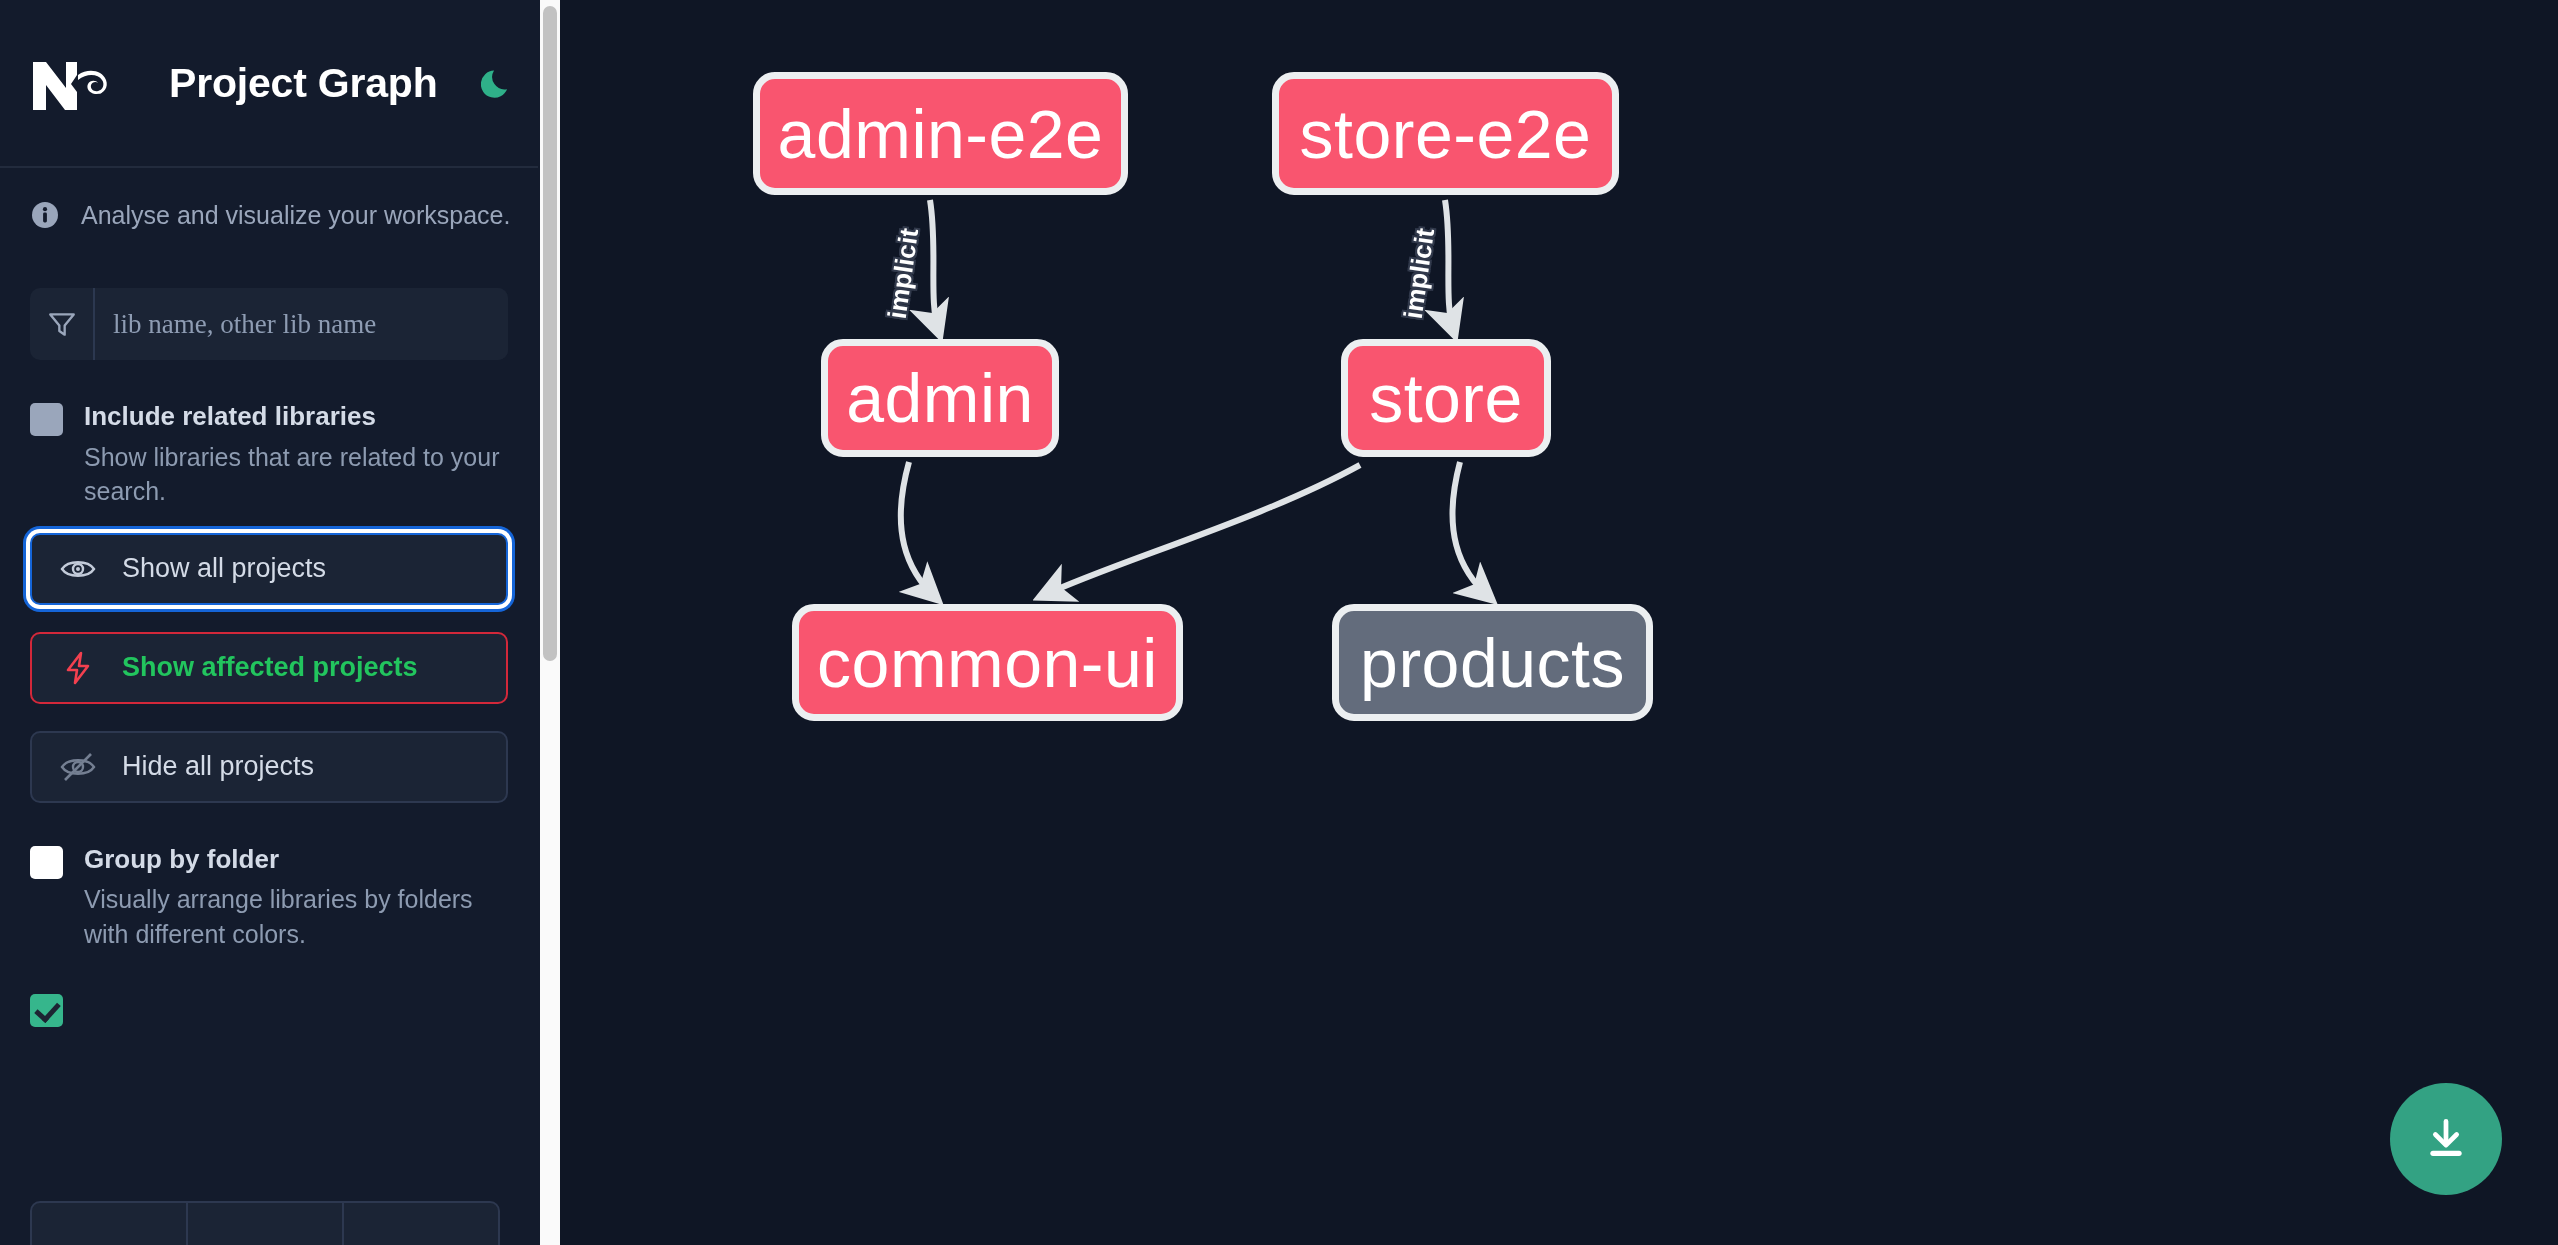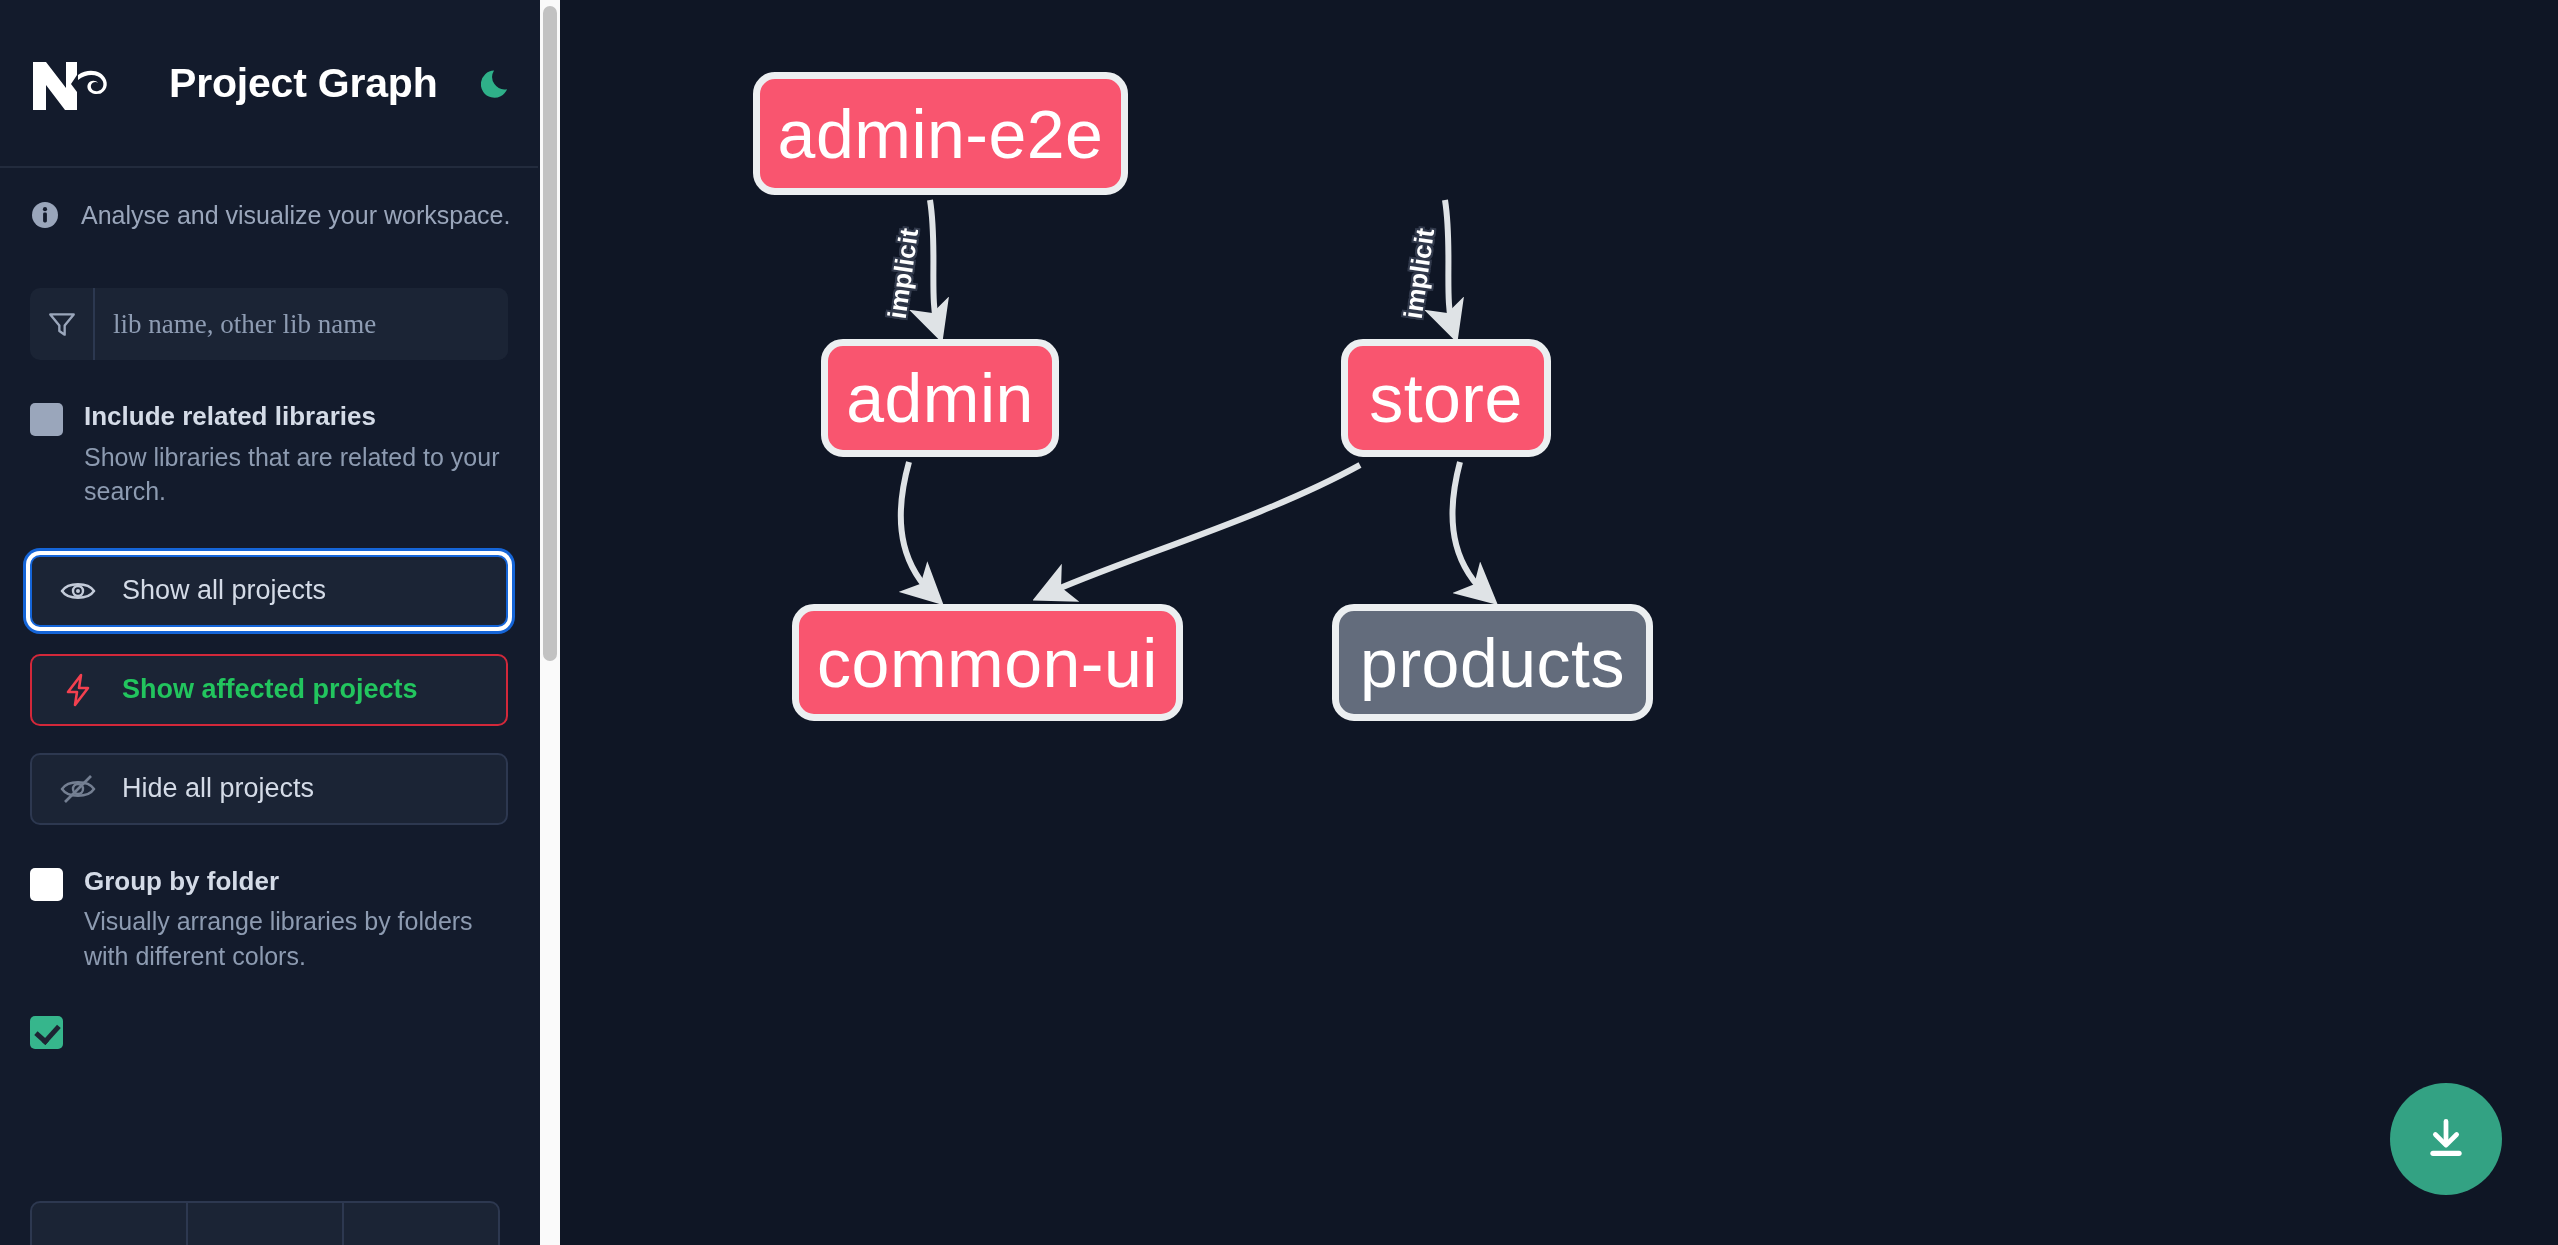--- a/index.html
+++ b/index.html
@@ -120,21 +120,21 @@
     line-height: 1.45;
   }
   .check-desc {
     font-size: 25px;
     color: #8d9bb1;
     line-height: 1.38;
     margin-top: 4px;
     max-width: 440px;
   }
 
-  .btn-list { margin-top: 46px; text-align: center; }
+  .btn-list { margin-top: 24px; text-align: center; }
   .gbtn {
     display: flex;
     align-items: center;
     height: 72px;
     border-radius: 10px;
     background: #1b2435;
     margin-bottom: 27px;
     padding-left: 28px;
     cursor: pointer;
     border: 2px solid #2d3850;
@@ -361,20 +361,23 @@
         <path d="M885 200 C893 250 883 300 894 333"></path>
         <path d="M349 462 C330 530 346 570 376 598"></path>
         <path d="M800 465 C700 520 560 560 482 596"></path>
         <path d="M900 462 C882 530 898 570 930 598"></path>
       </g>
     </svg>
 
     <div class="node pink" style="left:193px;top:72px;width:375px;height:123px;">
       <span>admin-e2e</span>
     </div>
+    <div class="node pink" style="left:712px;top:72px;width:347px;height:123px;">
+      <span>store-e2e</span>
+    </div>
     <div class="node pink" style="left:261px;top:339px;width:238px;height:118px;">
       <span>admin</span>
     </div>
     <div class="node pink" style="left:781px;top:339px;width:210px;height:118px;">
       <span>store</span>
     </div>
     <div class="node pink" style="left:232px;top:604px;width:391px;height:117px;">
       <span>common-ui</span>
     </div>
     <div class="node gray" style="left:772px;top:604px;width:321px;height:117px;">

